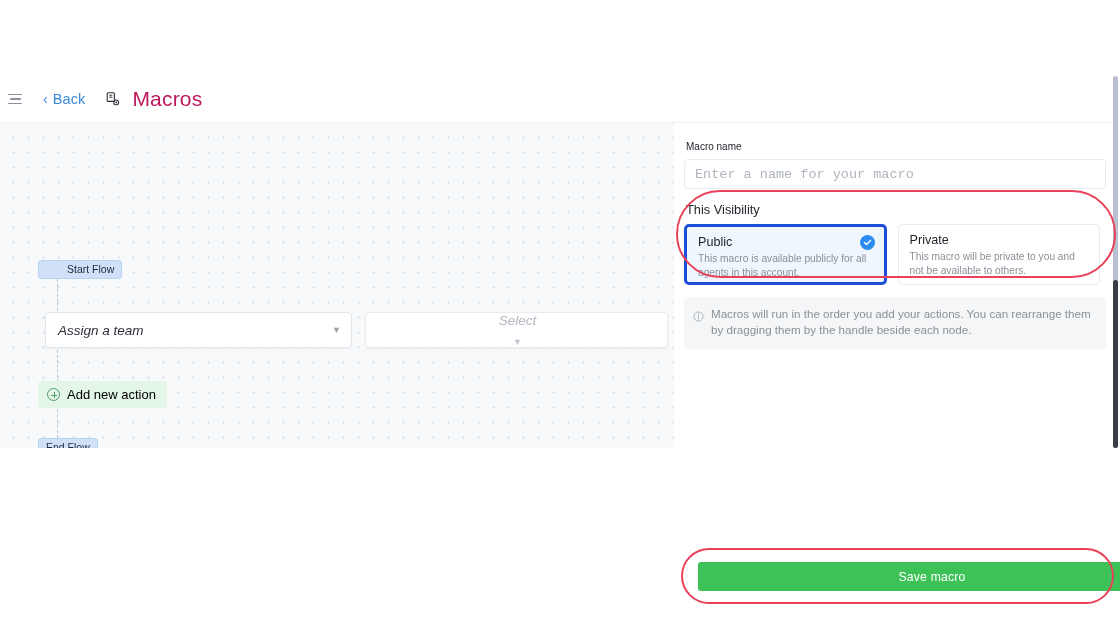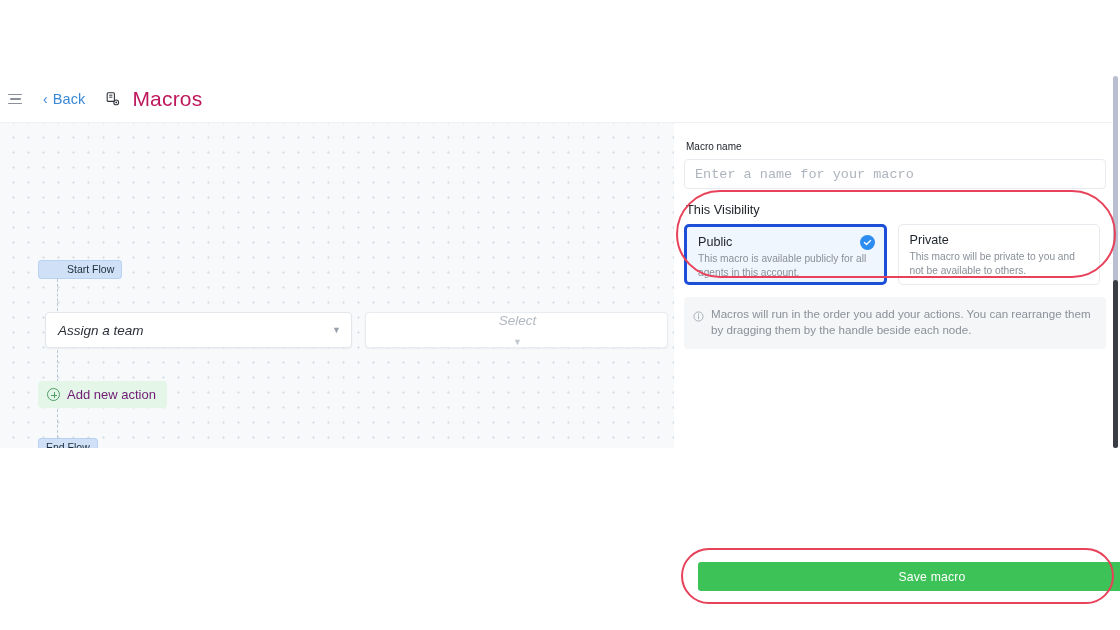--- a/index.html
+++ b/index.html
@@ -73,21 +73,21 @@
   .sel-team { width:307px; justify-content:space-between; }
   .sel-empty { width:303px; justify-content:space-between; color:#b2b8c0; border-color:#e8ebef;flex-direction:column; }
   .caret { font-size:9px; color:#9aa1ab; line-height:1; }
   .caret-light { color:#c2c8d0; }
 
   .add-action {
     position:absolute; left:38px; top:258px;
     background:#e3f6e7; border-radius:4px;
     height:27px; padding:0 11px 0 9px;
     display:flex; align-items:center; gap:7px;
-    font-size:13px; color:#701a75; cursor:pointer;
+    font-size:13px; color:#000000; cursor:pointer;
   }
   .plus-circ { width:13px; height:13px; border:1px solid #4e9c66; border-radius:50%;
     position:relative; display:inline-block; }
   .plus-circ::before, .plus-circ::after {
     content:""; position:absolute; background:#4e9c66;
   }
   .plus-circ::before { left:2.5px; top:5.5px; width:6px; height:1px; }
   .plus-circ::after  { top:2.5px; left:5.5px; height:6px; width:1px; }
 
   

